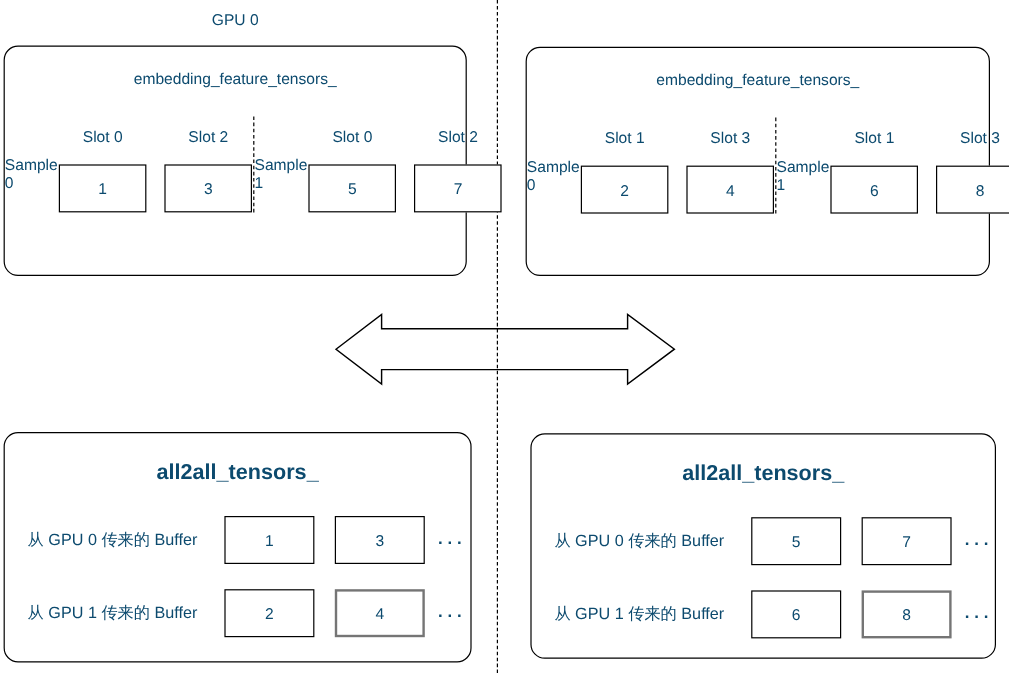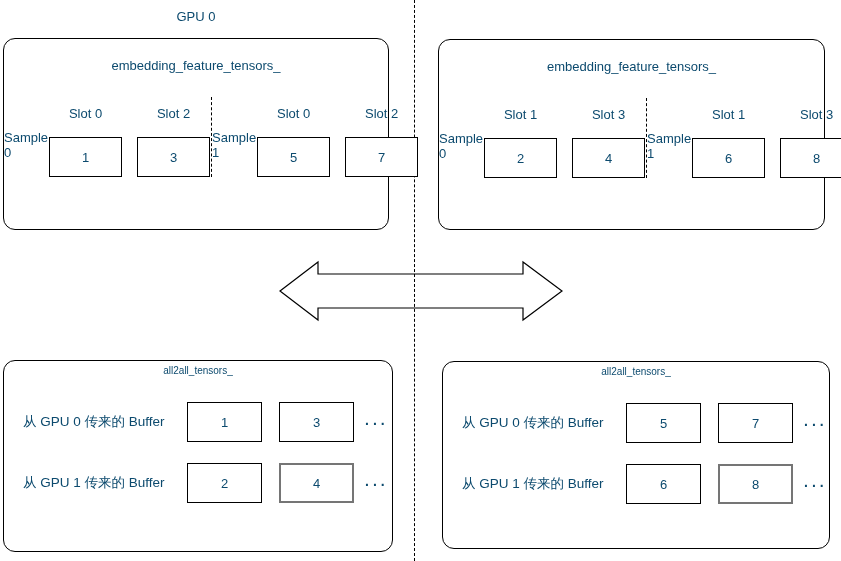--- a/index.html
+++ b/index.html
@@ -43,21 +43,21 @@
   }
   .slot .value-box { margin-top:16px; width:73px; }
   .value-box.hl { border:2px solid #757575; }
 
   .arrow-svg { position:absolute; left:275px; top:253px; }
   .arrow-label {
     position:absolute; left:275px; top:282px; width:292px;
     text-align:center; font-size:14px;
   }
 
-  .bp-title { text-align:center; margin-top:4px; font-size:10px; }
+  .bp-title { text-align:center; margin-top:22px; font-size:18px;font-weight:bold; }
   .buffer-row {
     display:flex; align-items:center; height:40px; margin-left:19px;
   }
   .buffer-row.first { margin-top:26px; }
   .buffer-row.second { margin-top:21px; }
   .buffer-label { width:164px; font-size:13.5px; white-space:nowrap; }
   .buffer-boxes { display:flex; gap:17px; }
   .buffer-boxes .value-box { width:75px; }
   .more {
     margin-left:11px; font-size:14px; letter-spacing:4px; font-weight:bold;

